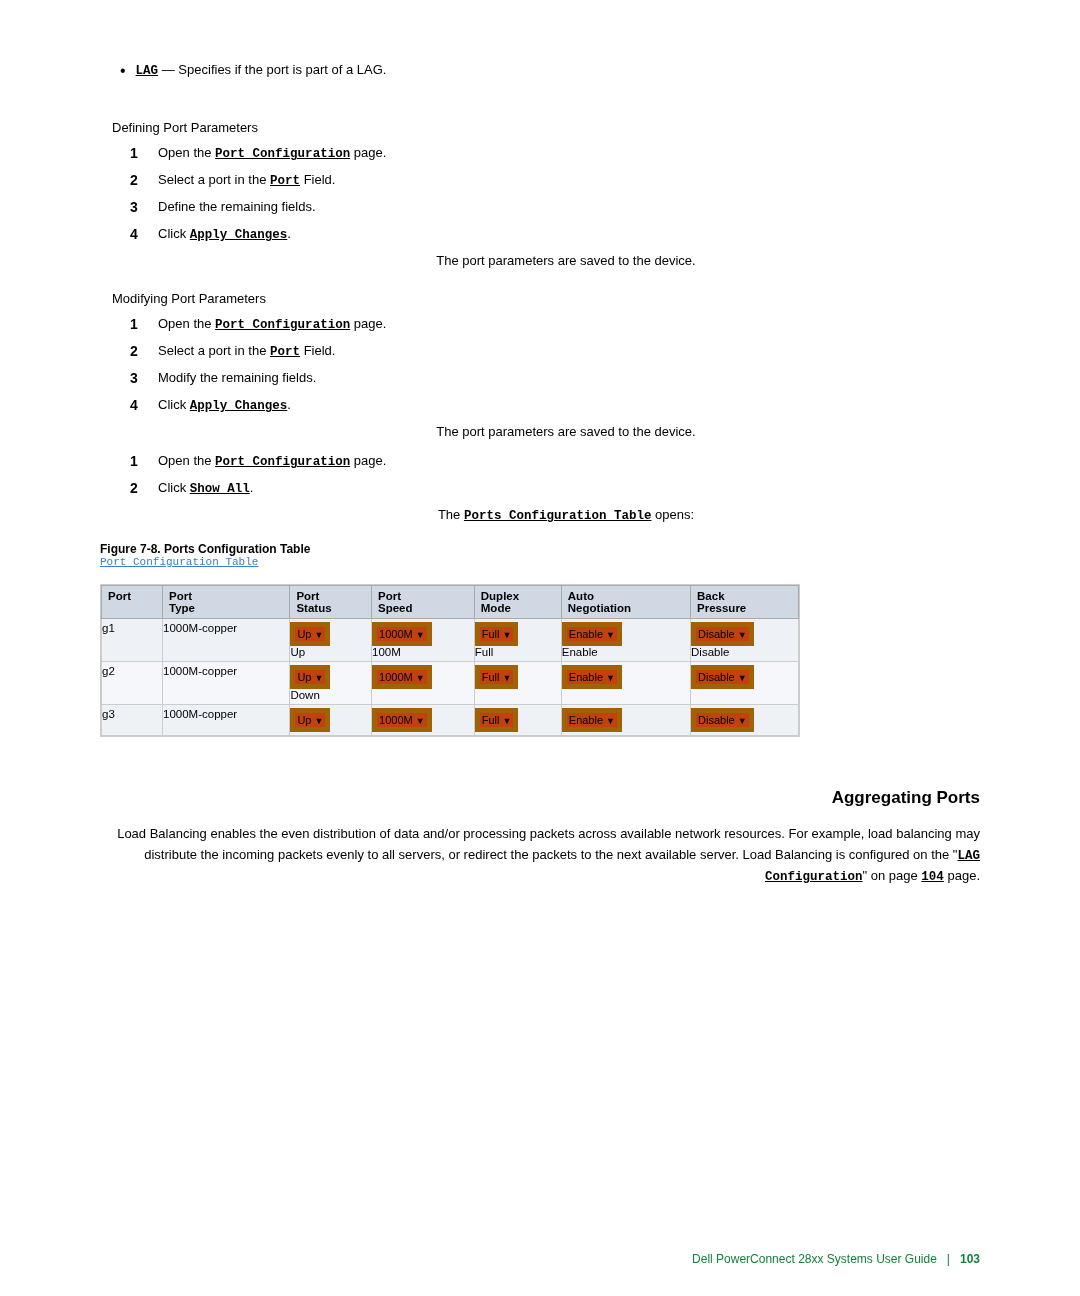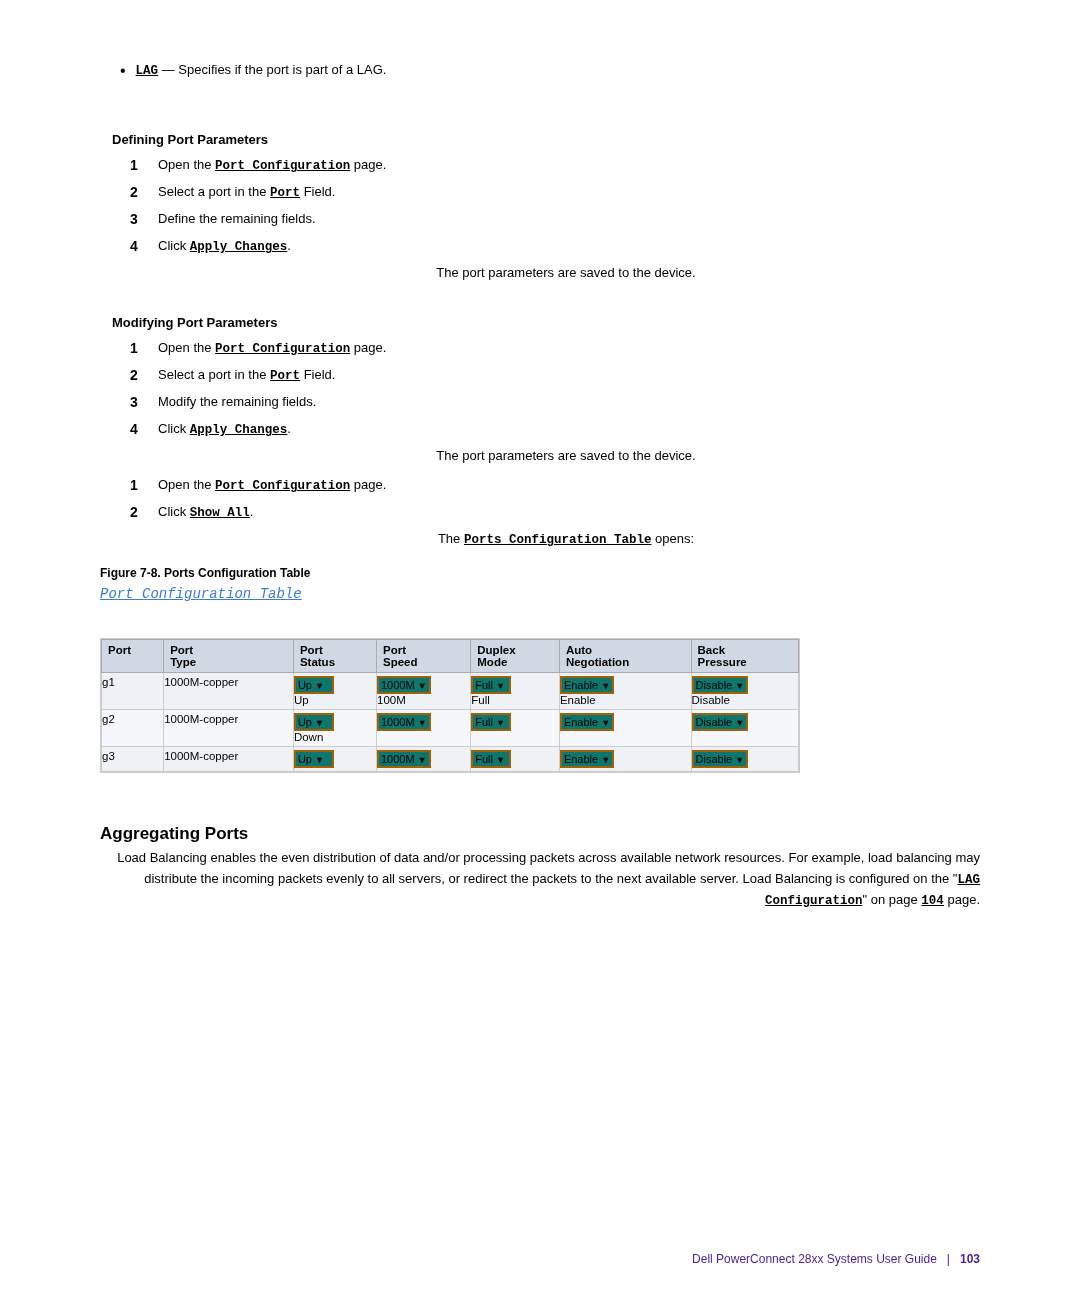--- a/index.html
+++ b/index.html
@@ -23,23 +23,23 @@
     }
     .bullet-dot {
       margin-right: 10px;
       font-size: 16px;
       line-height: 1.4;
     }
     .bullet-text {
       line-height: 1.5;
     }
     .section-heading {
-      font-weight: bold;
+      font-weight: normal;
       font-size: 13px;
-      margin-top: 32px;
+      margin-top: 20px;
       margin-bottom: 8px;
       padding-left: 12px;
     }
     .numbered-list {
       margin-left: 30px;
       margin-bottom: 6px;
     }
     .numbered-item {
       display: flex;
       margin-bottom: 6px;
@@ -63,29 +63,27 @@
     .indent-para {
       margin-left: 52px;
       margin-bottom: 10px;
       line-height: 1.5;
       text-align: center;
     }
     .figure-label {
       font-weight: bold;
       font-size: 12px;
       margin-top: 16px;
-      margin-bottom: 6px;
     }
     .figure-title-link {
       color: #3a7bd5;
       font-family: 'Courier New', monospace;
-      font-size: 14px;
-      margin-bottom: 24px;
+      font-size: 11px;
+      margin-bottom: 4px;
       display: block;
-      font-style: italic;
     }
     .table-wrapper {
       margin: 12px 0 20px 0;
       border: 1px solid #ccc;
       display: inline-block;
       min-width: 700px;
     }
     table {
       border-collapse: collapse;
       font-size: 11.5px;
@@ -107,45 +105,46 @@
       background: #f5f7fa;
     }
     table tr:nth-child(odd) td {
       background: #eef1f6;
     }
     table tr:nth-child(even) td {
       background: #f5f7fa;
     }
     .select-mock {
       display: inline-block;
-      border: 2px solid #a16207;
-      background: #0f766e;
+      border: 5px solid #a16207;
+      background: #c2410c;
       padding: 1px 2px;
       font-size: 11px;
       min-width: 40px;
     }
     .select-arrow {
       font-size: 9px;
     }
     .aggregating-heading {
       font-size: 17px;
       font-weight: bold;
       margin-top: 28px;
-      margin-bottom: 4px;
+      margin-bottom: 16px;
+      text-align: right;
     }
     .footer {
       position: absolute;
       bottom: 30px;
       left: 0; right: 0;
       display: flex;
       justify-content: flex-end;
       align-items: center;
       padding: 0 100px;
       font-size: 12px;
-      color: #4c1d95;
+      color: #15803d;
     }
     .footer-divider {
       margin: 0 10px;
     }
     .footer-page {
       font-weight: bold;
     }
     .section-separator {
       height: 10px;
     }

